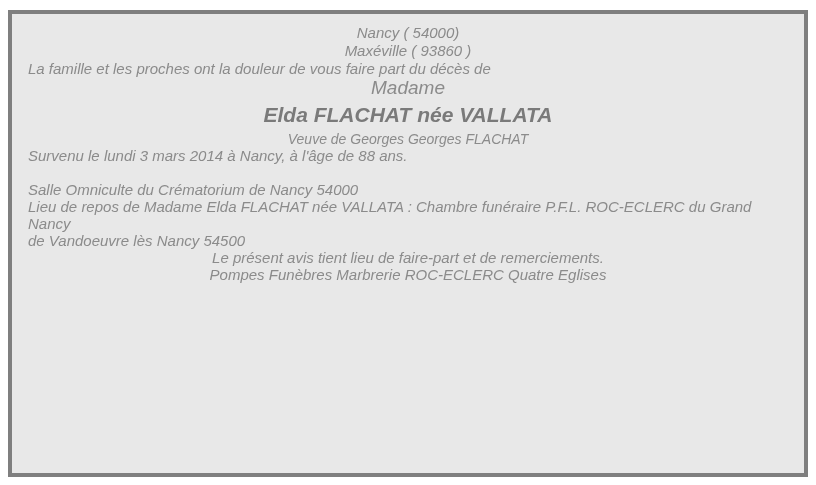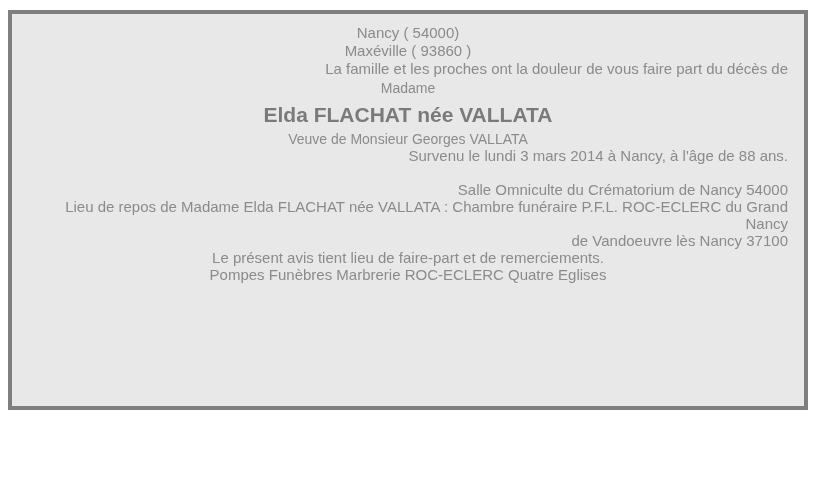--- a/index.html
+++ b/index.html
@@ -12,36 +12,37 @@
   .page {
     width: 816px;
     height: 485px;
     background: #ffffff;
     box-sizing: border-box;
     padding: 10px 8px 8px 8px;
   }
   .notice {
     box-sizing: border-box;
     width: 100%;
-    height: 400px;
+    height: 467px;
     border: 4px solid #7f7f7f;
     background: #e8e8e8;
     padding: 10px 16px 0 16px;
     color: #8b8b8b;
     font-size: 15px;
     line-height: 17px;
     overflow: hidden;
+    font-style: italic;
   }
   .notice p { margin: 0; }
   .center { text-align: center; }
-  .left   { text-align: right; }
+  .left   { text-align: left; }
 
   .locations      { margin-top: 0;   line-height: 18px; }
   .intro          { margin-top: 17px; }
-  .salutation     { margin-top: 18px; font-size: 14px; line-height: 22px; }
+  .salutation     { margin-top: 18px; font-size: 19px; line-height: 22px; }
   .deceased-name  { margin-top: 27px; font-size: 21px; line-height: 32px;
                     font-weight: bold; color: #7a7a7a; }
   .relation       { margin-top: 20px; font-size: 14px; line-height: 16px; }
   .death-info     { margin-top: 23px; }
   .ceremony       { margin-top: 15px; }
   .repose         { margin-top: 16px; }
   .closing        { margin-top: 14px; }
   .funeral-home   { margin-top: 12px; }
   .footer-line    { margin-top: 18px; }
 </style>
@@ -55,32 +56,32 @@
       <span>Nancy ( 54000)</span><br>
       <span>Maxéville ( 93860 )</span>
     </p>
 
     <p class="intro left">La famille et les proches ont la douleur de vous faire part du décès de</p>
 
     <p class="salutation center">Madame</p>
 
     <p class="deceased-name center">Elda FLACHAT née VALLATA</p>
 
-    <p class="relation center">Veuve de Monsieur Georges VALLATA</p>
+    <p class="relation center">Veuve de Georges Georges FLACHAT</p>
 
     <p class="death-info left">Survenu le lundi 3 mars 2014 à Nancy, à l'âge de 88 ans.</p>
 
     <p class="ceremony left">
       <br>
       <span>Salle Omniculte du Crématorium de Nancy 54000</span>
     </p>
 
     <p class="repose left">
       <span>Lieu de repos de Madame Elda FLACHAT née VALLATA : Chambre funéraire P.F.L. ROC-ECLERC du Grand Nancy</span><br>
-      <span>de Vandoeuvre lès Nancy 37100</span>
+      <span>de Vandoeuvre lès Nancy 54500</span>
     </p>
 
     <p class="closing center">Le présent avis tient lieu de faire-part et de remerciements.</p>
 
 
     <p class="footer-line center">Pompes Funèbres Marbrerie ROC-ECLERC Quatre Eglises</p>
 
   </div>
 </div>
 

